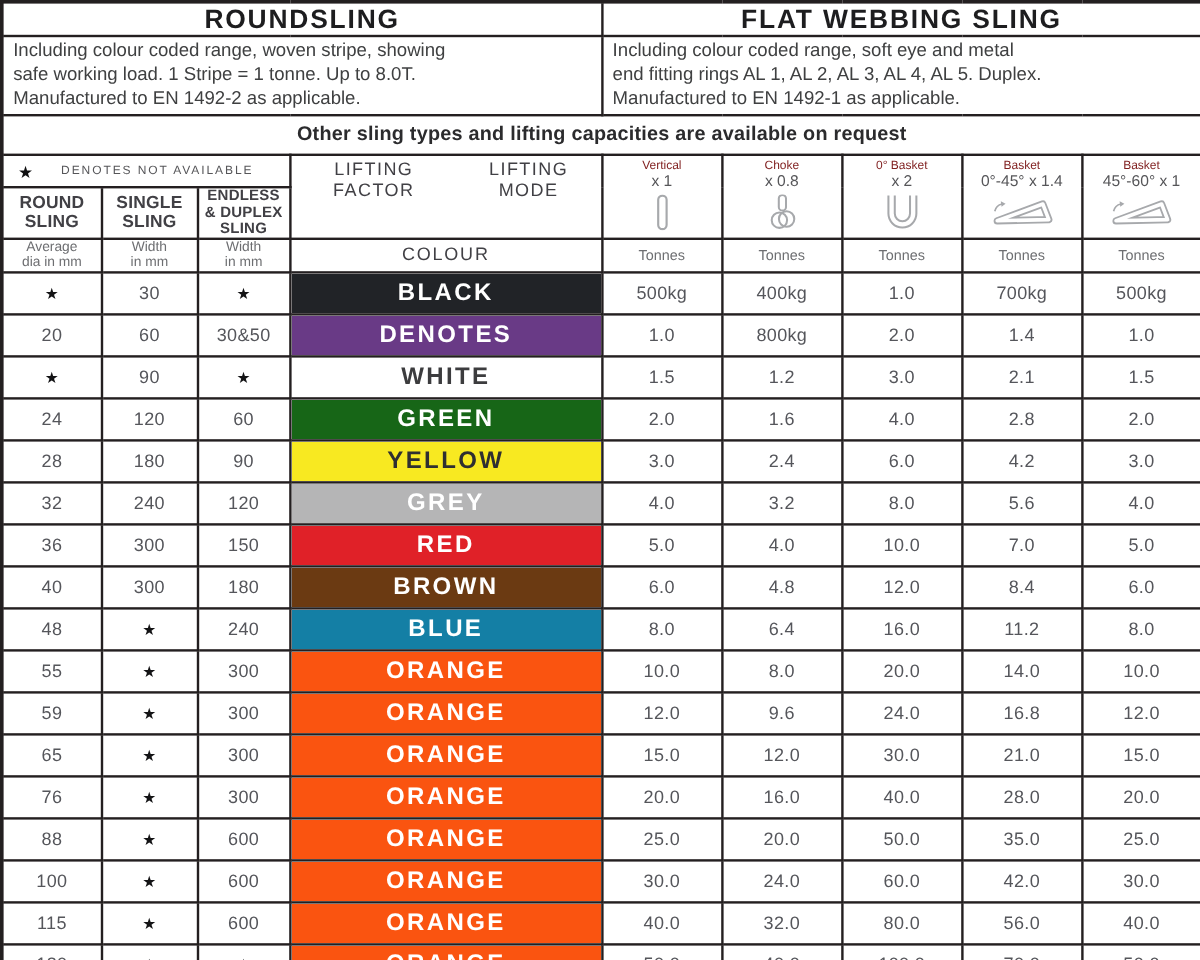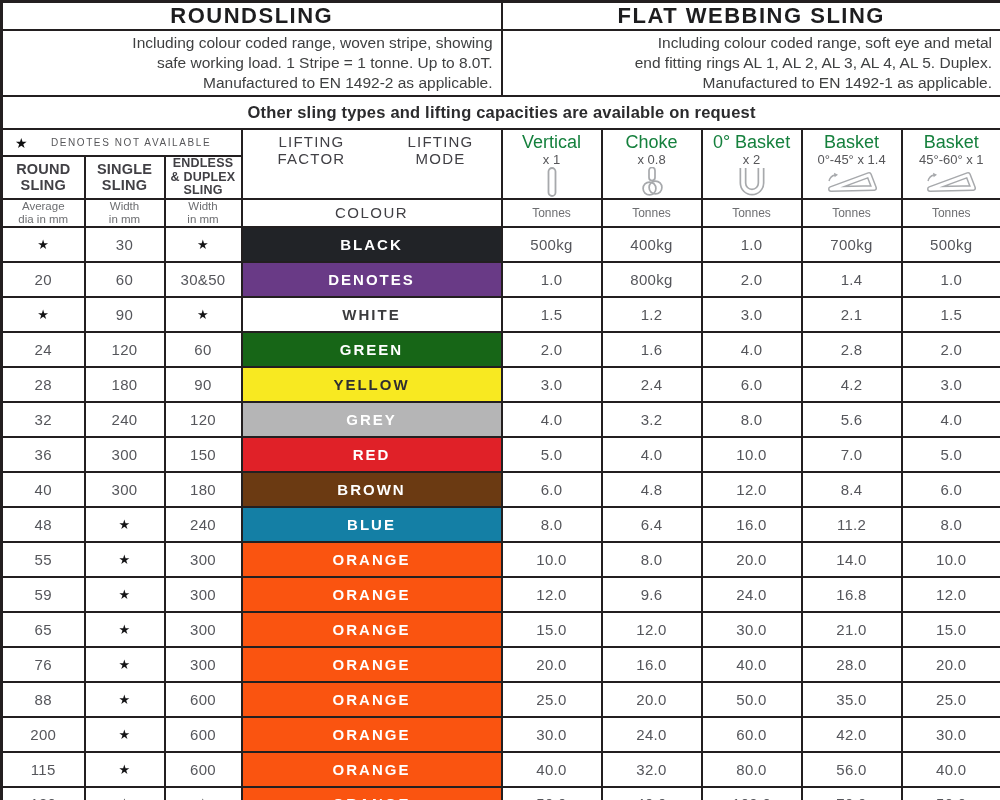--- a/index.html
+++ b/index.html
@@ -4,50 +4,50 @@
 <style>
   html,body{margin:0;padding:0;background:#ffffff;}
   body{width:1000px;font-family:"Liberation Sans",sans-serif;-webkit-font-smoothing:antialiased;}
   table.sheet{width:1000px;border-collapse:collapse;table-layout:fixed;border:3px solid #231f20;}
   td{border:2px solid #231f20;padding:0;text-align:center;vertical-align:middle;overflow:hidden;}
 
   
   tr.r-title{height:24px;}
   td.title{font-size:22px;font-weight:bold;letter-spacing:1.5px;color:#1d1d1f;}
   tr.r-desc{height:62px;}
-  td.desc{font-size:15.5px;color:#3f4041;text-align:right;padding:2px 8px 2px 8px;line-height:1.3;white-space:pre-line;margin-top:32px;}
+  td.desc{font-size:15.5px;color:#3f4041;text-align:left;padding:2px 8px 2px 8px;line-height:1.3;white-space:pre-line;margin-top:32px;}
   tr.r-notice{height:33px;}
   td.notice{font-size:16.5px;font-weight:bold;color:#2b2b2d;letter-spacing:0.2px;}
 
   
   tr.r-legend{height:27px;}
   td.legend{padding:0 6px;}
   .legend-wrap{display:flex;align-items:center;}
   .legend-star{font-size:14px;color:#0f0f10;margin-left:6px;}
   .legend-text{flex:1;text-align:center;font-size:10px;letter-spacing:1.6px;color:#565659;}
   tr.r-cols{height:38px;}
   td.colhead{font-size:14.5px;font-weight:bold;color:#414045;line-height:1.08;white-space:pre-line;letter-spacing:0.2px;}
   td.colhead.small{font-size:12.5px;}
   tr.r-sub{height:25px;}
   td.subhead{font-size:11.5px;color:#6d6e71;line-height:1.12;white-space:pre-line;}
   td.factor{font-size:15px;color:#414045;letter-spacing:1.2px;}
   .factor-wrap{display:flex;flex-direction:row;justify-content:space-around;height:62px;}
   td.colour-head{font-size:15px;color:#414045;letter-spacing:1.5px;}
   td.mode{padding:1px 0;}
   .mode-wrap{display:flex;flex-direction:column;align-items:center;justify-content:flex-start;height:64px;}
-  .mode-name{font-size:18px;color:#15803d;line-height:1.1;margin-top:1px;}
+  .mode-name{font-size:10px;color:#7f1d1d;line-height:1.1;margin-top:1px;}
   .mode-factor{font-size:13px;color:#565659;line-height:1.1;}
   .mode-icon{flex:1;display:flex;align-items:center;justify-content:center;}
   td.tonnes{font-size:12px;color:#6d6e71;}
 
   
   tbody tr{height:35px;}
   tbody td{font-size:15px;color:#55565b;letter-spacing:0.3px;}
   tbody td.star{font-size:13px;color:#131315;}
-  tbody td.c-colour{font-size:15px;font-weight:bold;letter-spacing:2px;}
+  tbody td.c-colour{font-size:20px;font-weight:bold;letter-spacing:2px;}
 </style>
 </head>
 <body>
 
 <table class="sheet">
   <colgroup>
     <col style="width:83px">
       <col style="width:80px">
       <col style="width:77px">
     <col style="width:260px">
@@ -329,21 +329,21 @@
         <td class="star">★</td>
         <td>600</td>
         <td class="c-colour" style="background: rgb(250, 84, 16); color: rgb(255, 255, 255);">ORANGE</td>
         <td>25.0</td>
         <td>20.0</td>
         <td>50.0</td>
         <td>35.0</td>
         <td>25.0</td>
       </tr>
       <tr>
-        <td>200</td>
+        <td>100</td>
         <td class="star">★</td>
         <td>600</td>
         <td class="c-colour" style="background: rgb(250, 84, 16); color: rgb(255, 255, 255);">ORANGE</td>
         <td>30.0</td>
         <td>24.0</td>
         <td>60.0</td>
         <td>42.0</td>
         <td>30.0</td>
       </tr>
       <tr>

